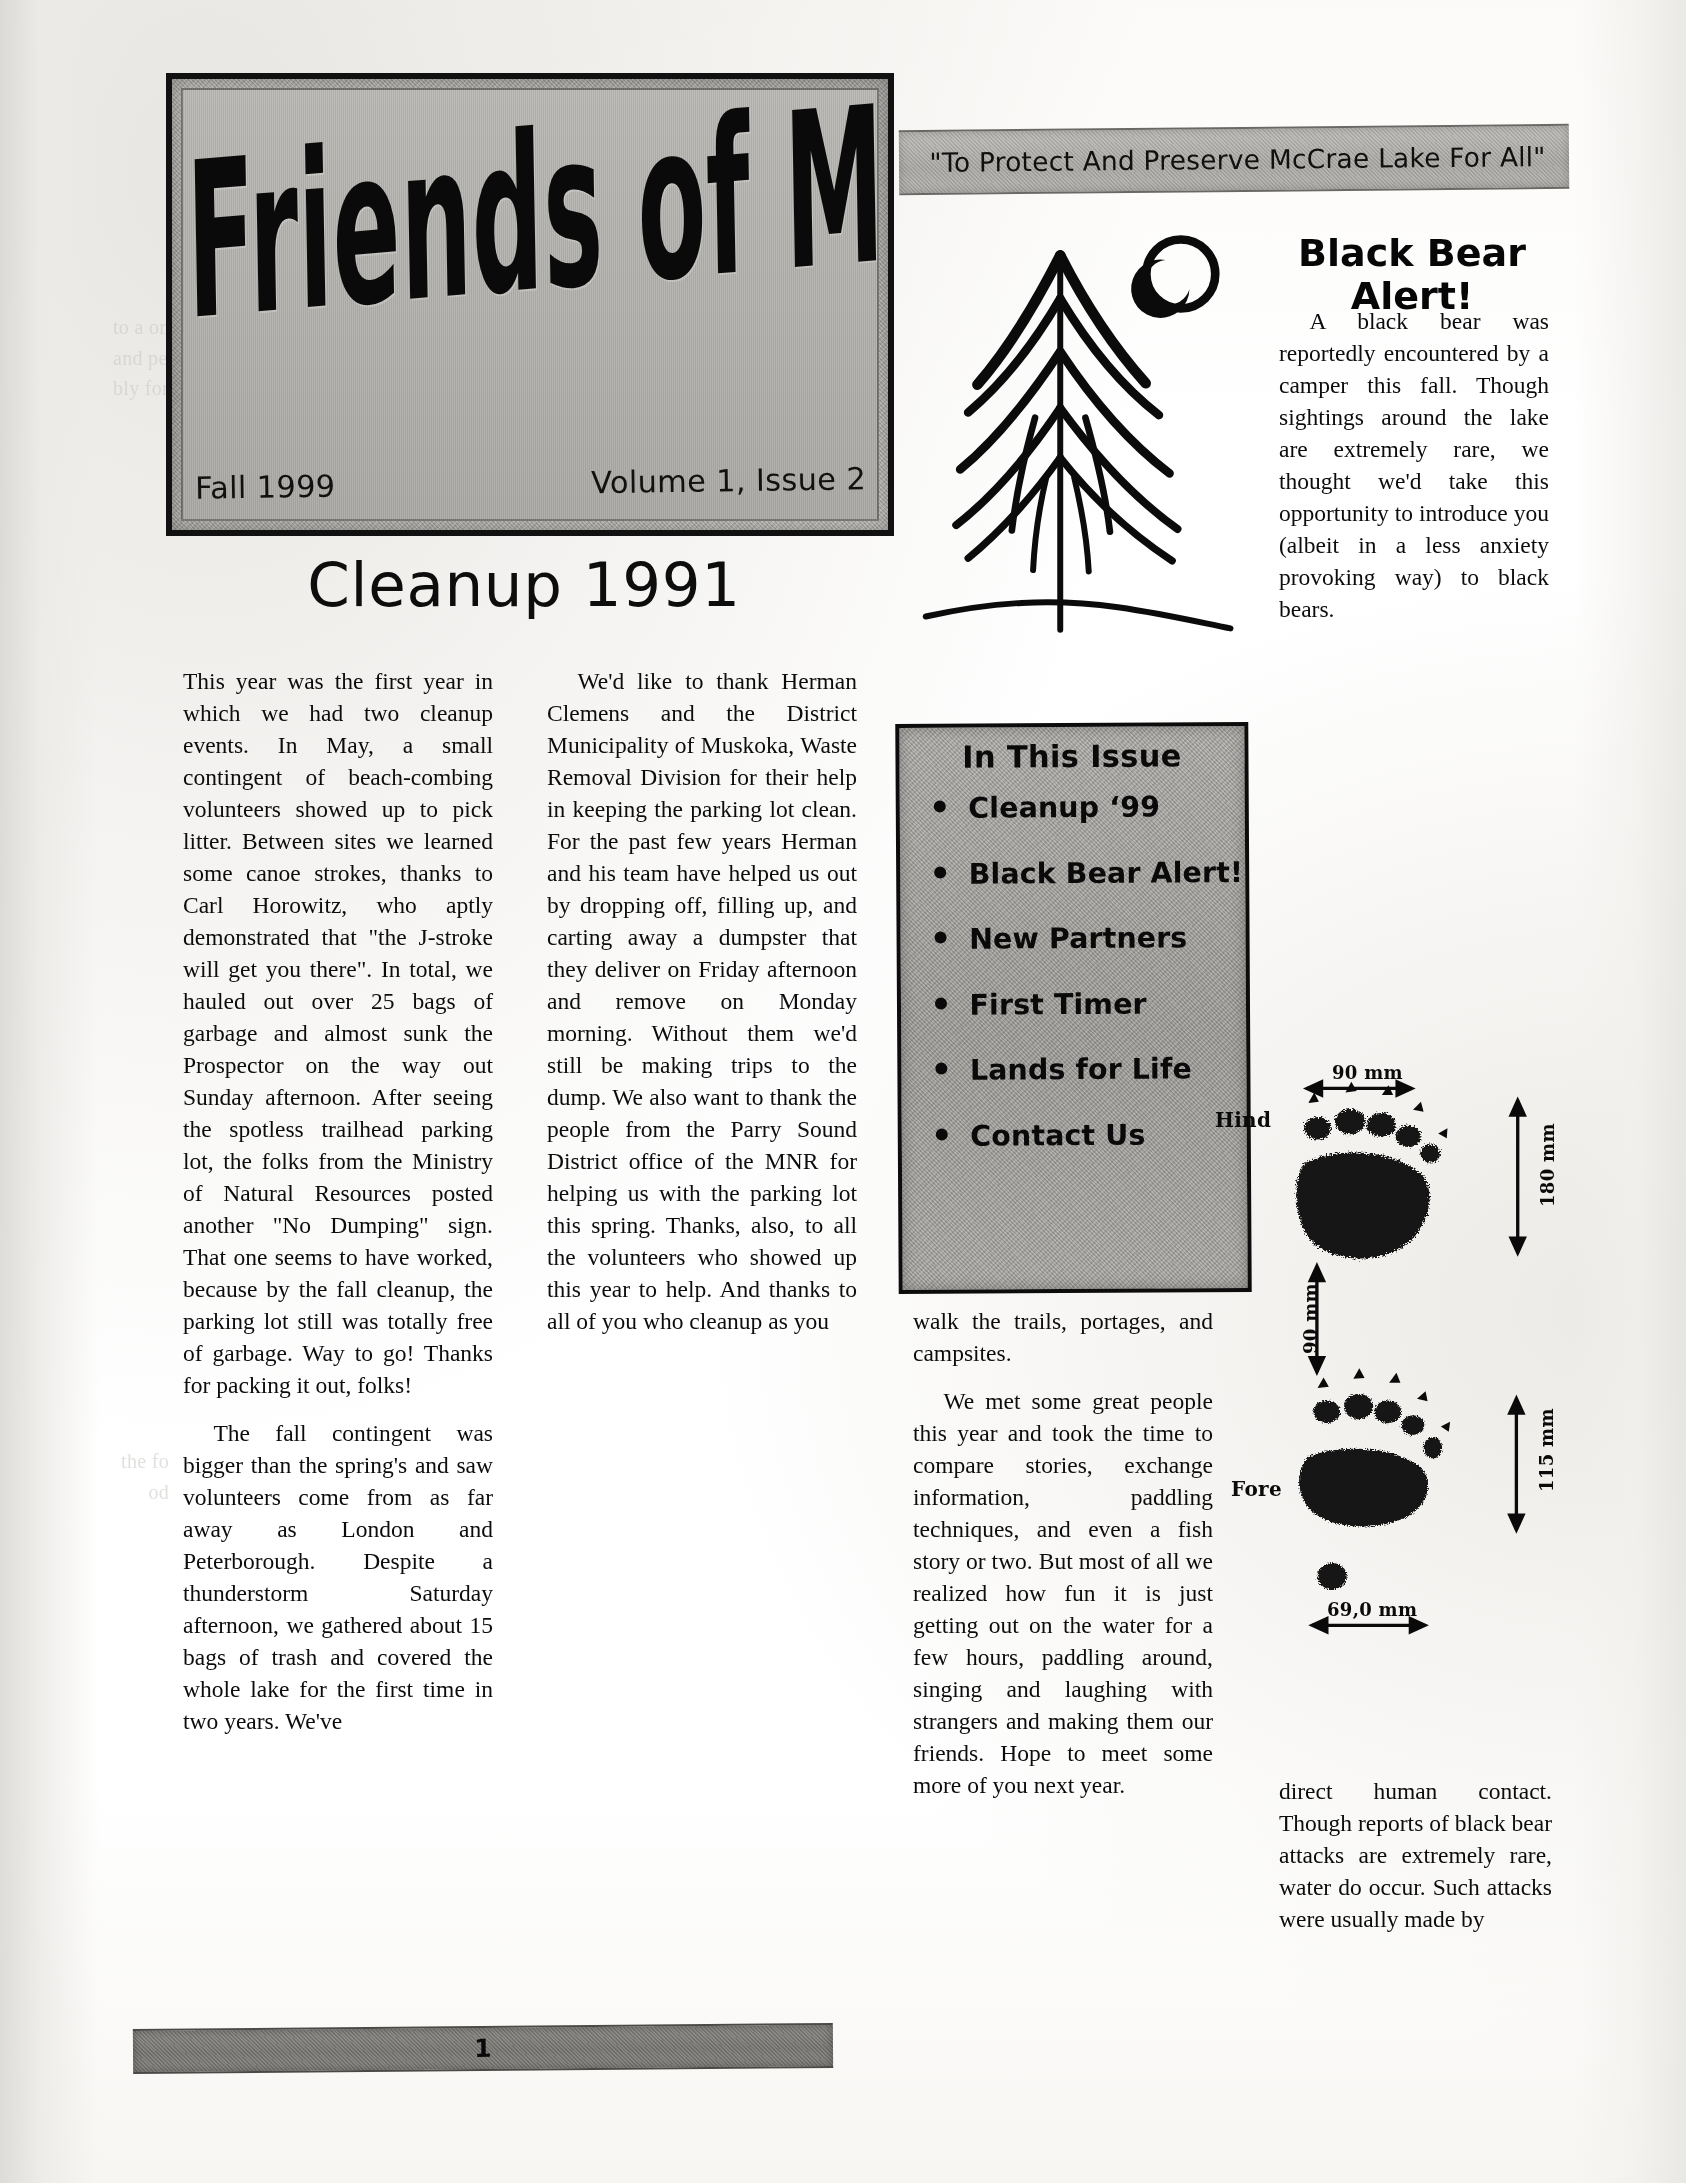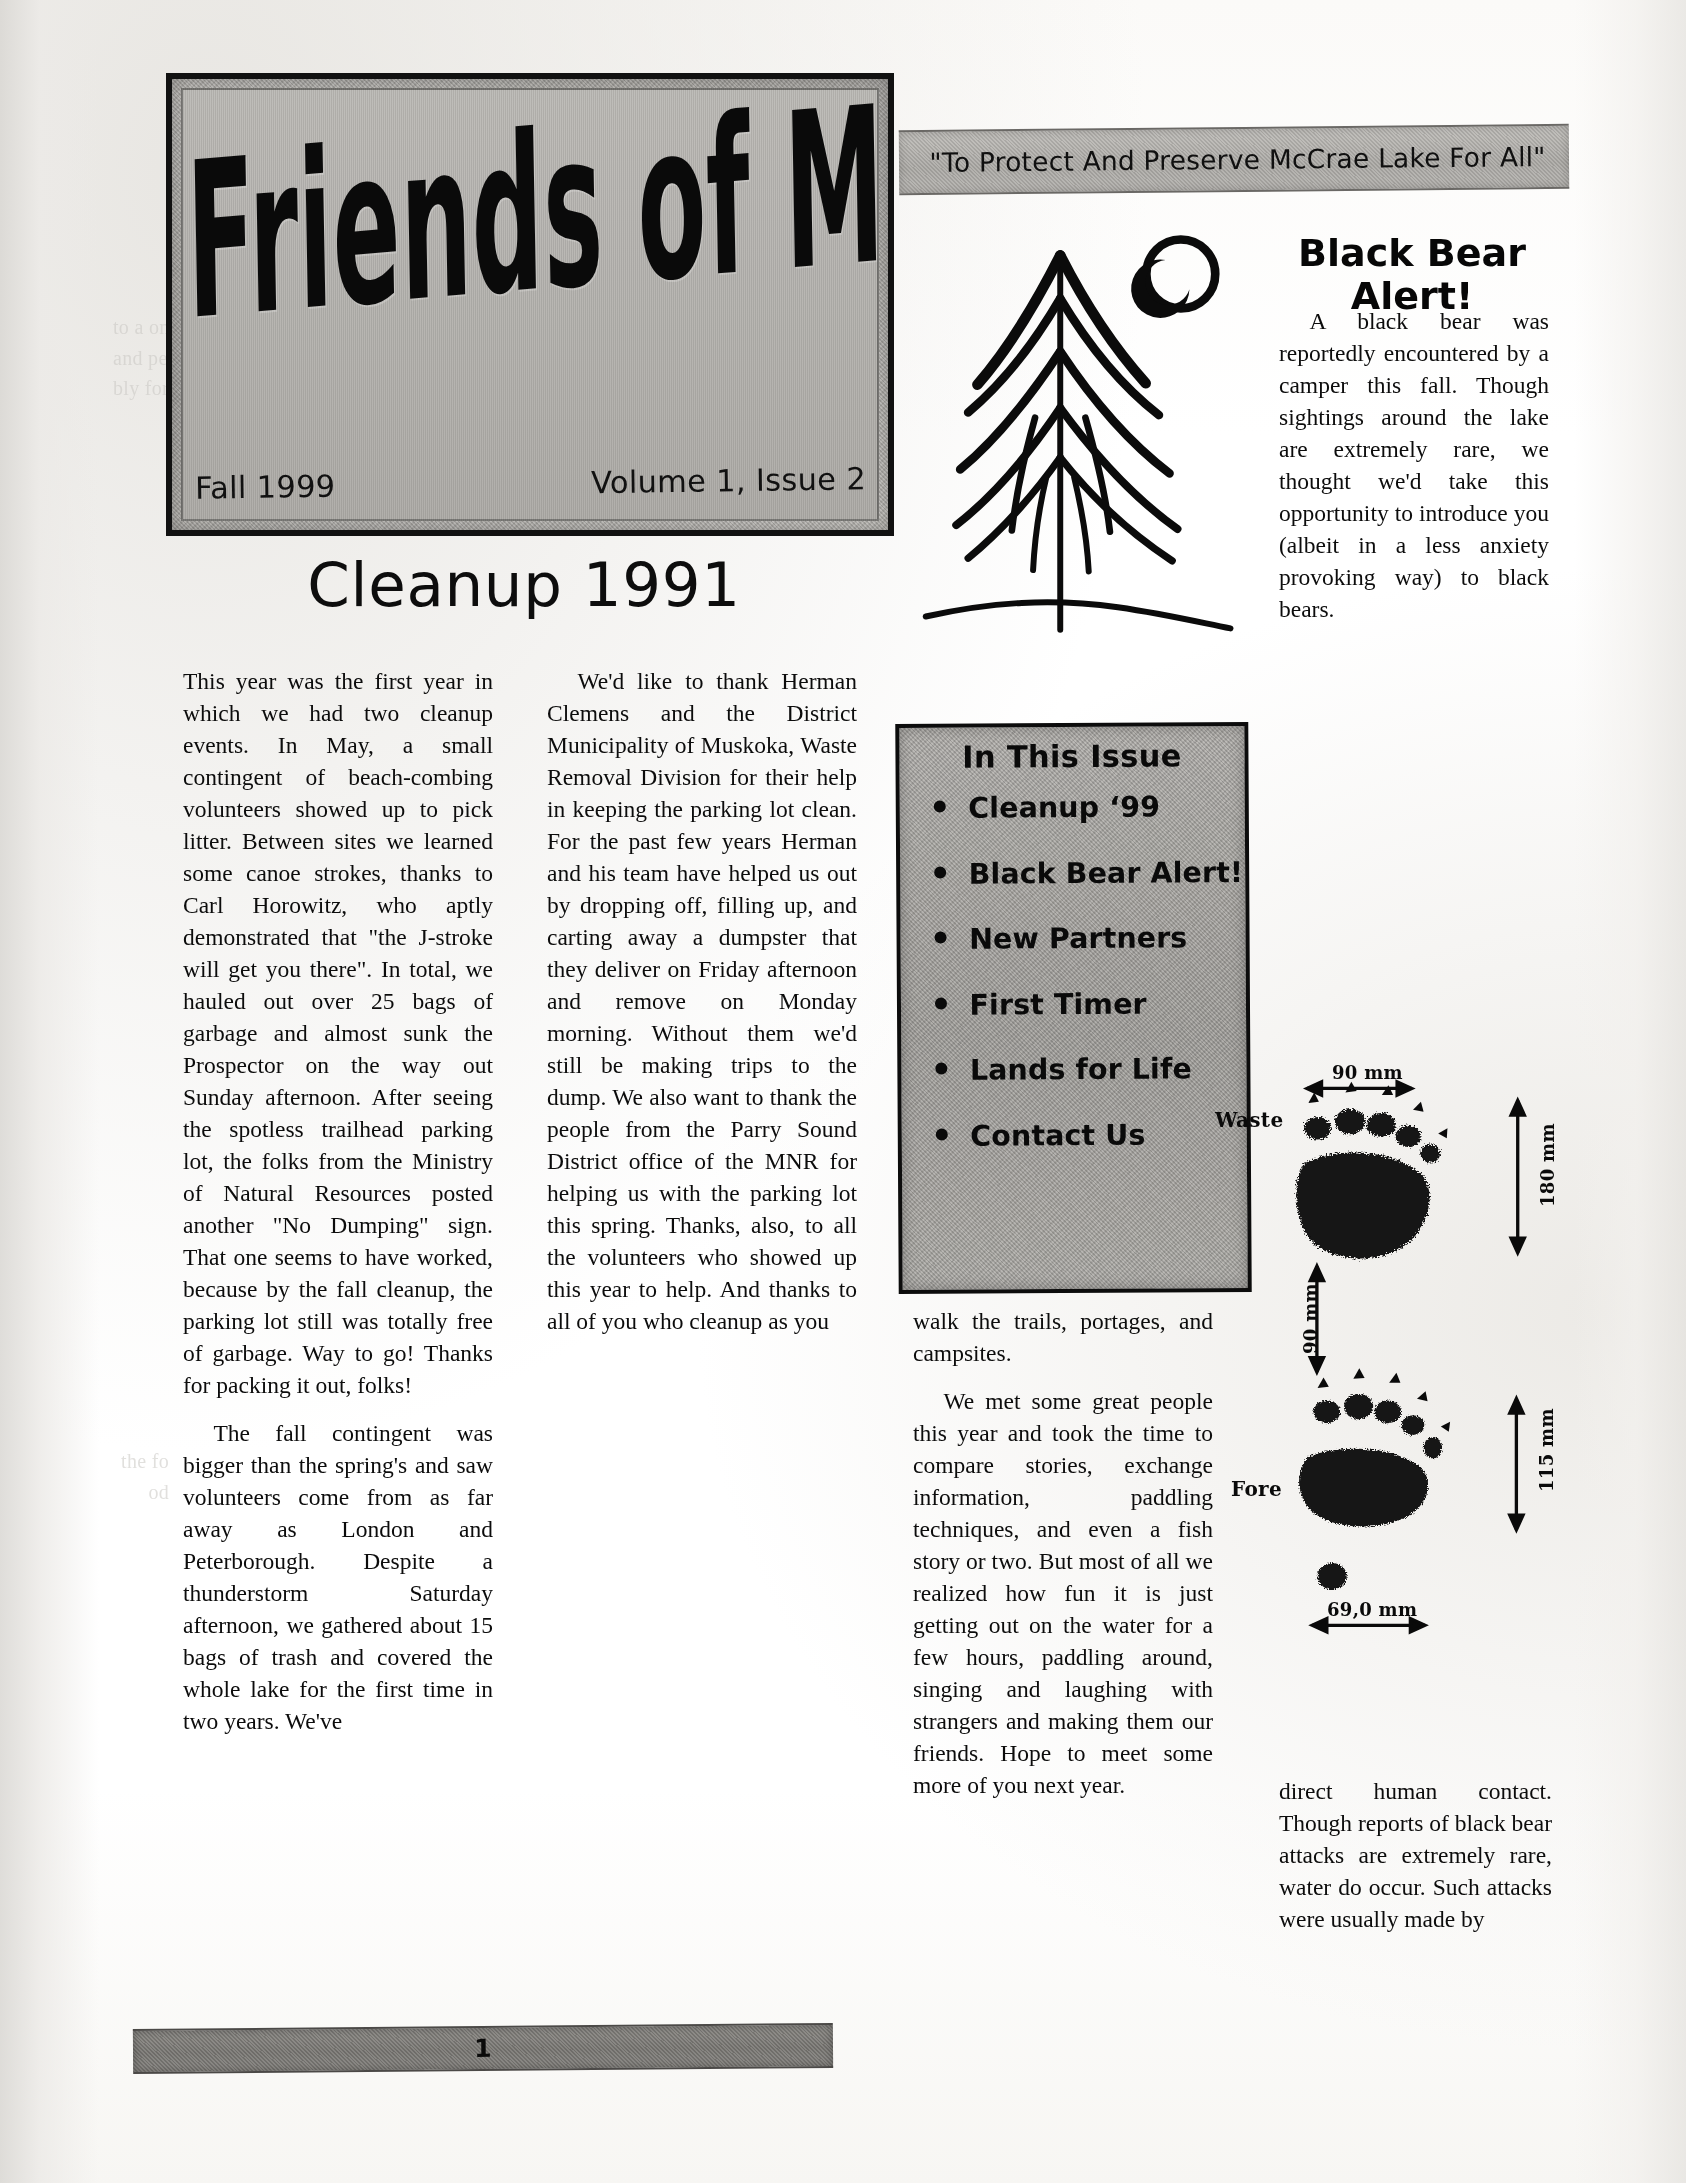--- a/index.html
+++ b/index.html
@@ -358,21 +358,21 @@
       <polygon points="406,718 396,696 416,696"></polygon>
     </g>
 
     <g stroke="#0a0a0a" stroke-width="5" fill="#0a0a0a">
       <line x1="98" y1="862" x2="268" y2="862"></line>
       <polygon points="98,862 120,852 120,872"></polygon>
       <polygon points="268,862 246,852 246,872"></polygon>
     </g>
   </svg>
 
-  <span class="tk-label" style="left:-32px;top:54px;">Waste</span>
+  <span class="tk-label" style="left:-32px;top:54px;">Hind</span>
   <span class="tk-label" style="left:-32px;top:423px;margin-left:16px;">Fore</span>
 
   <span class="tk-dim" style="left:85px;top:8px;">90 mm</span>
   <span class="tk-dim vert" style="left:290px;top:153px;">180 mm</span>
   <span class="tk-dim vert" style="left:53px;top:300px;">90 mm</span>
   <span class="tk-dim vert" style="left:289px;top:438px;">115 mm</span>
   <span class="tk-dim" style="left:80px;top:545px;">69,0 mm</span>
 </div>
 
 <div class="col" id="col4b">

